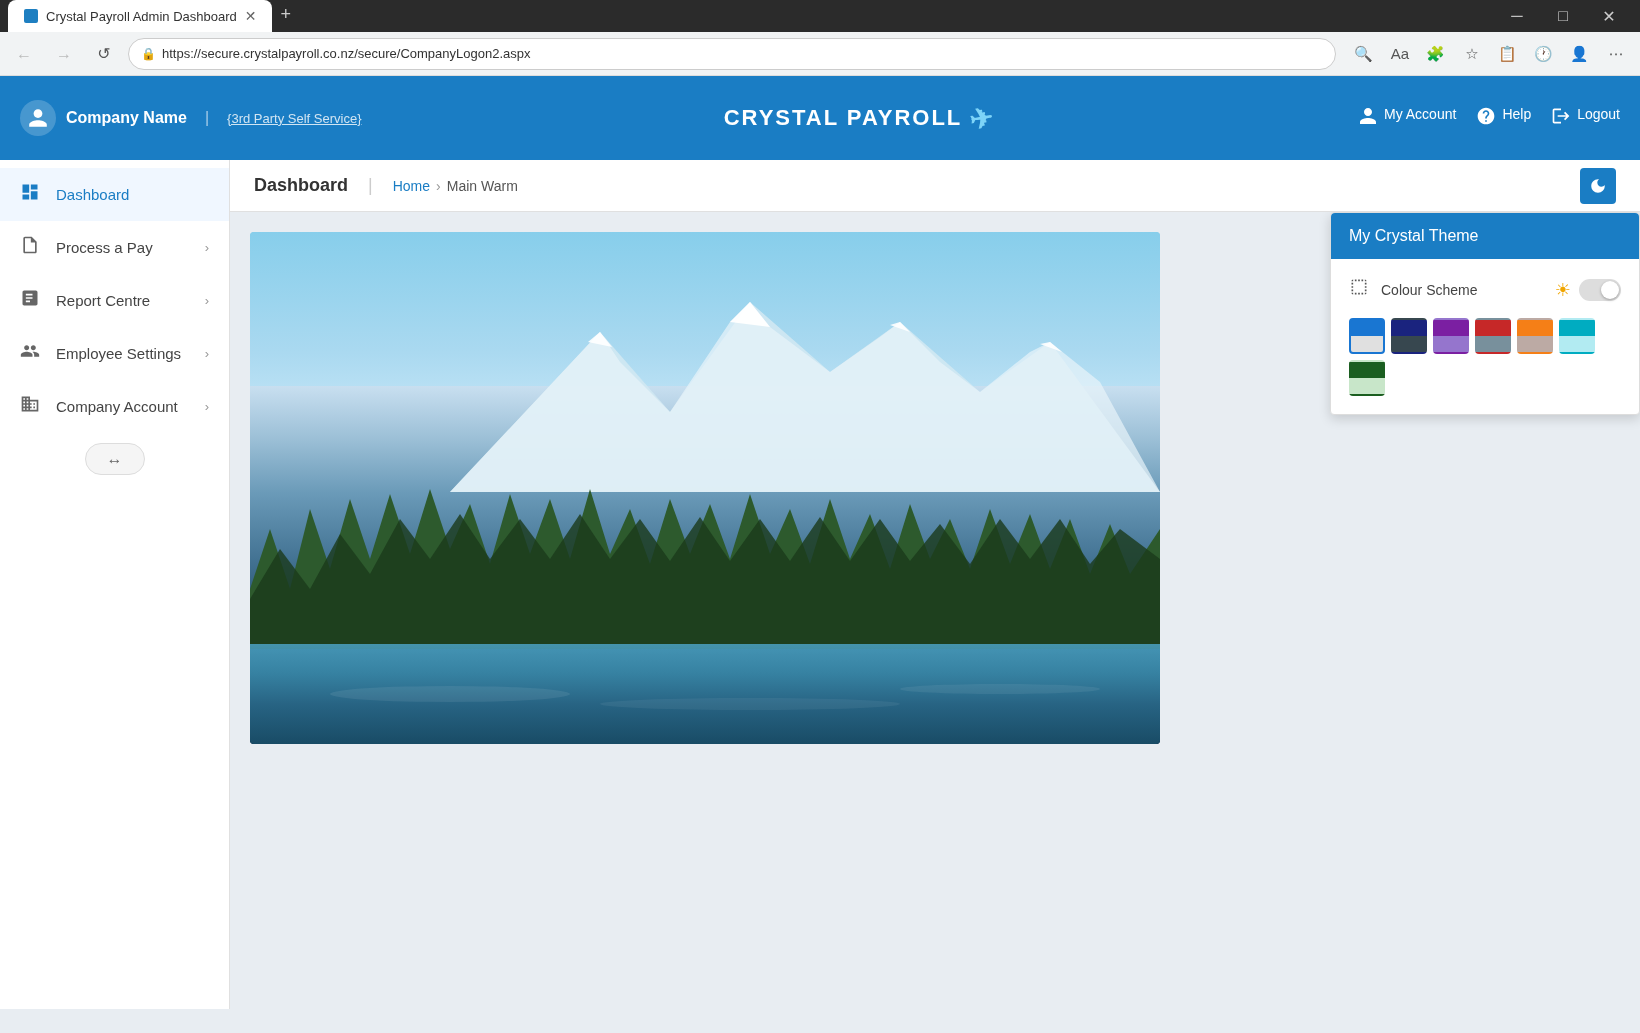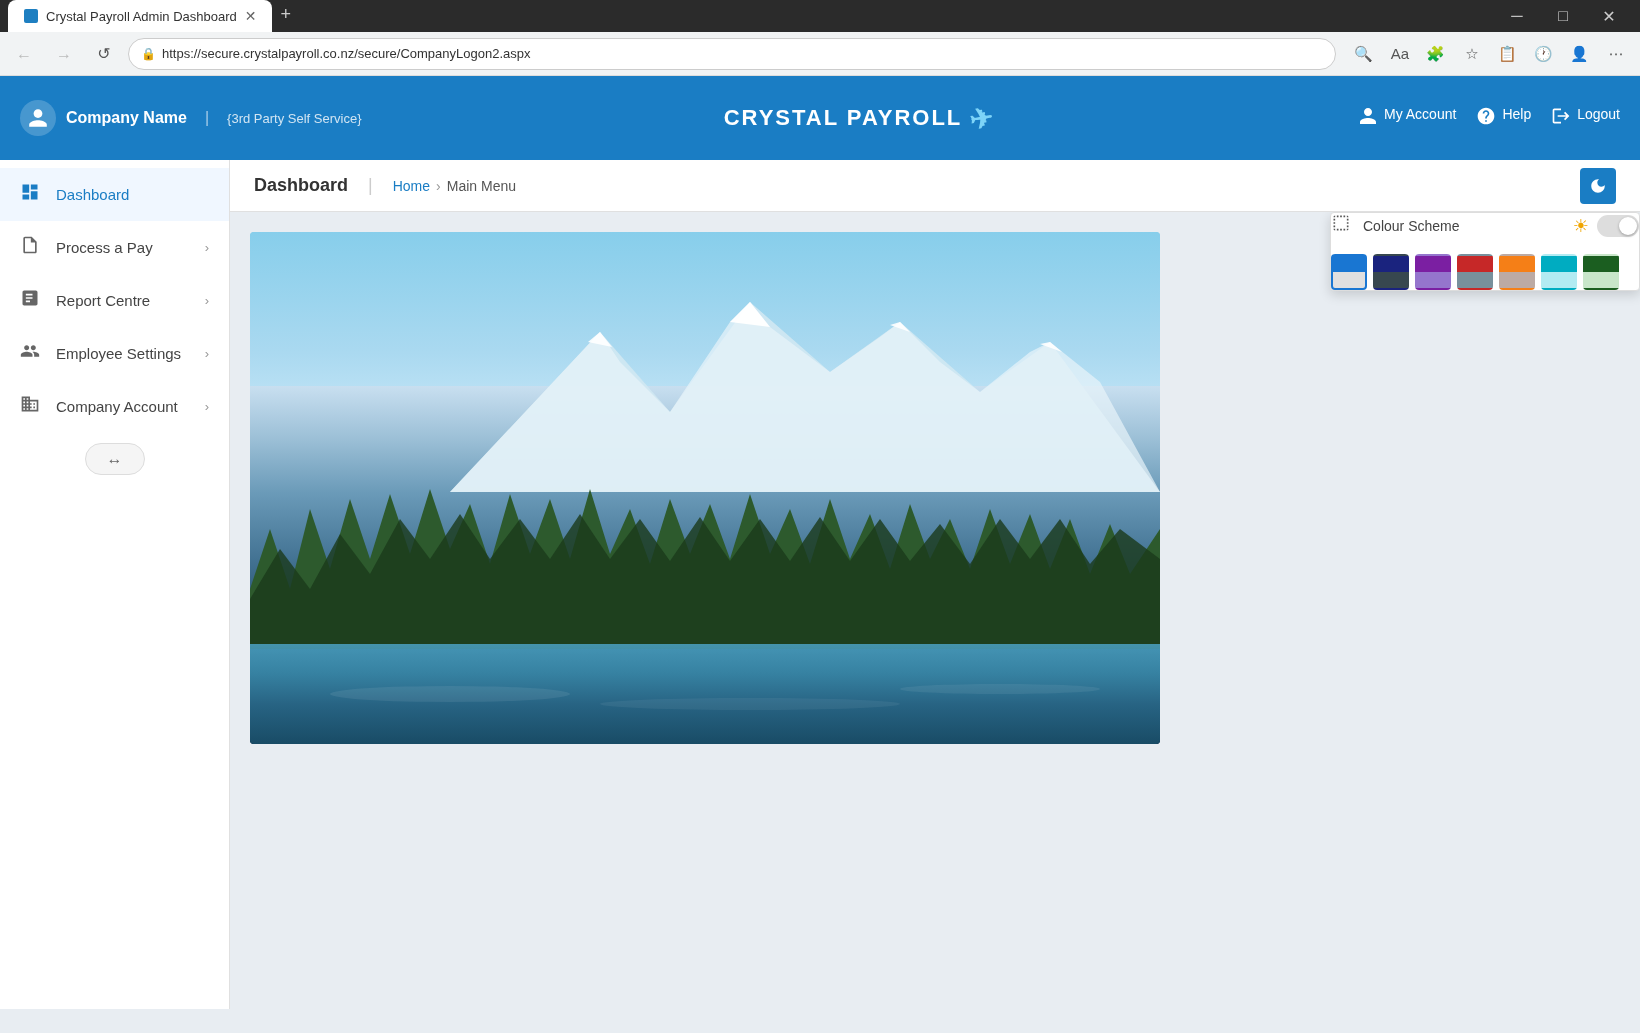--- a/index.html
+++ b/index.html
@@ -25,21 +25,21 @@
     .address-text { color: #333; font-size: 13px; }
     .browser-actions { display: flex; gap: 4px; margin-left: 4px; }
     .browser-action-btn { width: 32px; height: 32px; border-radius: 50%; background: transparent; border: none; cursor: pointer; display: flex; align-items: center; justify-content: center; color: #555; font-size: 15px; }
 
     
     .app-header { background: #1a7dc4; height: 84px; display: flex; align-items: center; padding: 0 20px; }
     .company-info { display: flex; align-items: center; gap: 10px; color: #fff; }
     .company-avatar { width: 36px; height: 36px; border-radius: 50%; background: rgba(255,255,255,0.2); display: flex; align-items: center; justify-content: center; color: #fff; font-size: 18px; }
     .company-name { font-size: 16px; font-weight: 600; color: #fff; }
     .company-divider { color: rgba(255,255,255,0.6); margin: 0 8px; }
-    .self-service-link { color: rgba(255,255,255,0.8); font-size: 13px; cursor: pointer; }
+    .self-service-link { color: rgba(255,255,255,0.8); font-size: 13px; text-decoration: underline; cursor: pointer; }
     .logo-area { flex: 1; display: flex; justify-content: center; align-items: center; }
     .logo-text { color: #fff; font-size: 22px; font-weight: 700; letter-spacing: 2px; display: flex; align-items: center; gap: 8px; }
     .logo-icon { color: #7dd4f8; font-size: 28px; transform: rotate(-10deg); display: inline-block; }
     .header-actions { display: flex; align-items: center; gap: 20px; }
     .header-action { display: flex; align-items: flex-start; gap: 6px; color: #fff; font-size: 14px; cursor: pointer; }
     .header-action-icon { font-size: 18px; }
 
     
     .main-layout { display: flex; height: calc(1033px - 36px - 40px - 44px - 64px); }
 
@@ -70,21 +70,21 @@
     .welcome-bar { background: #fff; padding: 14px 20px; border-radius: 4px; margin-bottom: 16px; font-size: 15px; color: #444; }
 
     
     .hero-image { width: 910px; height: 512px; border-radius: 4px; overflow: hidden; position: relative; background: linear-gradient(180deg, #87ceeb 0%, #b8e4f7 30%, #5ba3c9 50%, #2d6fa3 65%, #1a4e7a 80%, #0d3557 100%); }
     .hero-sky { position: absolute; top: 0; left: 0; right: 0; height: 200px; background: linear-gradient(180deg, #87ceeb 0%, #aad9f0 60%, #c8e8f8 100%); }
     .hero-text { position: absolute; top: 50%; left: 50%; transform: translate(-50%, -50%); font-size: 36px; color: #3a2a1a; font-family: 'Georgia', cursive; font-style: italic; white-space: nowrap; text-shadow: 1px 1px 3px rgba(255,255,255,0.3); }
 
     
     .theme-panel { position: absolute; top: 0; right: 0; width: 310px; background: #fff; border: 1px solid #ddd; border-radius: 4px; box-shadow: 0 4px 12px rgba(0,0,0,0.15); z-index: 100; }
     .theme-panel-header { background: #1a7dc4; color: #fff; padding: 14px 18px; font-size: 16px; font-weight: 500; border-radius: 4px 4px 0 0; }
-    .theme-panel-body { }
+    .theme-panel-body { padding: 18px; }
     .theme-row { display: flex; align-items: center; margin-bottom: 16px; }
     .theme-row-icon { font-size: 18px; color: #555; margin-right: 12px; }
     .theme-row-label { font-size: 14px; color: #444; flex: 1; }
     .theme-row-sun { font-size: 18px; color: #f0a500; margin-right: 8px; }
     .toggle-switch { width: 42px; height: 22px; background: #ddd; border-radius: 11px; position: relative; cursor: pointer; }
     .toggle-switch .knob { width: 18px; height: 18px; background: #fff; border-radius: 50%; position: absolute; top: 2px; right: 2px; box-shadow: 0 1px 3px rgba(0,0,0,0.3); transition: right 0.2s; }
     .color-swatches { display: flex; gap: 6px; flex-wrap: wrap; margin-top: 4px; }
     .swatch { width: 36px; height: 36px; border-radius: 4px; cursor: pointer; border: 2px solid transparent; }
     .swatch-blue-light { background: linear-gradient(180deg, #2196F3 50%, #e0e0e0 50%); }
     .swatch-blue-dark { background: linear-gradient(180deg, #1a237e 50%, #37474f 50%); }
@@ -231,21 +231,21 @@
   </div>
 
   <div class="content-area">
 
     <div class="breadcrumb-bar">
       <span class="breadcrumb-title">Dashboard</span>
       <span class="breadcrumb-sep-vert">|</span>
       <div class="breadcrumb-path">
         <span class="breadcrumb-link">Home</span>
         <span class="breadcrumb-arrow">›</span>
-        <span class="breadcrumb-current">Main Menu</span>
+        <span class="breadcrumb-current">Main Warm</span>
       </div>
       <div class="theme-btn">
         <svg width="18" height="18" viewBox="0 0 24 24" fill="white">
             <path d="M12 3c-4.97 0-9 4.03-9 9s4.03 9 9 9 9-4.03 9-9c0-.46-.04-.92-.1-1.36-.98 1.37-2.58 2.26-4.4 2.26-2.98 0-5.4-2.42-5.4-5.4 0-1.81.89-3.42 2.26-4.4-.44-.06-.9-.1-1.36-.1z"></path>
           </svg>
       </div>
     </div>
 
     <div class="dashboard-content">
 
@@ -274,20 +274,23 @@
 
         <svg style="position:absolute;bottom:0;left:0;right:0;width:100%;" viewBox="0 0 910 100">
           <ellipse cx="200" cy="50" rx="120" ry="8" fill="rgba(255,255,255,0.08)"></ellipse>
           <ellipse cx="500" cy="60" rx="150" ry="6" fill="rgba(255,255,255,0.06)"></ellipse>
           <ellipse cx="750" cy="45" rx="100" ry="5" fill="rgba(255,255,255,0.07)"></ellipse>
         </svg>
 
       </div>
 
       <div class="theme-panel">
+        <div class="theme-panel-header">
+          <span>My Crystal Theme</span>
+        </div>
         <div class="theme-panel-body">
           <div class="theme-row">
             <span class="theme-row-icon">
               <svg width="20" height="20" viewBox="0 0 24 24" fill="#555">
                   <path d="M3 5h2V3c-1.1 0-2 .9-2 2zm0 8h2v-2H3v2zm4 8h2v-2H7v2zM3 9h2V7H3v2zm10-6h-2v2h2V3zm6 0v2h2c0-1.1-.9-2-2-2zM5 21v-2H3c0 1.1.9 2 2 2zm-2-4h2v-2H3v2zM9 3H7v2h2V3zm2 18h2v-2h-2v2zm8-8h2v-2h-2v2zm0 8c1.1 0 2-.9 2-2h-2v2zm0-12h2V7h-2v2zm0 8h2v-2h-2v2zm-4 4h2v-2h-2v2zm0-16h2V3h-2v2z"></path>
                 </svg>
             </span>
             <span class="theme-row-label">Colour Scheme</span>
             <span class="theme-row-sun">☀</span>
             <div class="toggle-switch">

